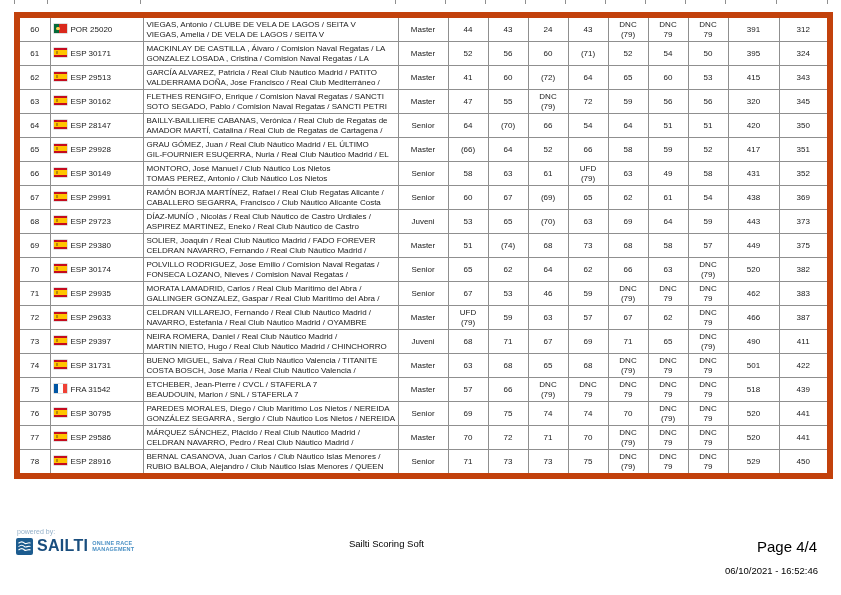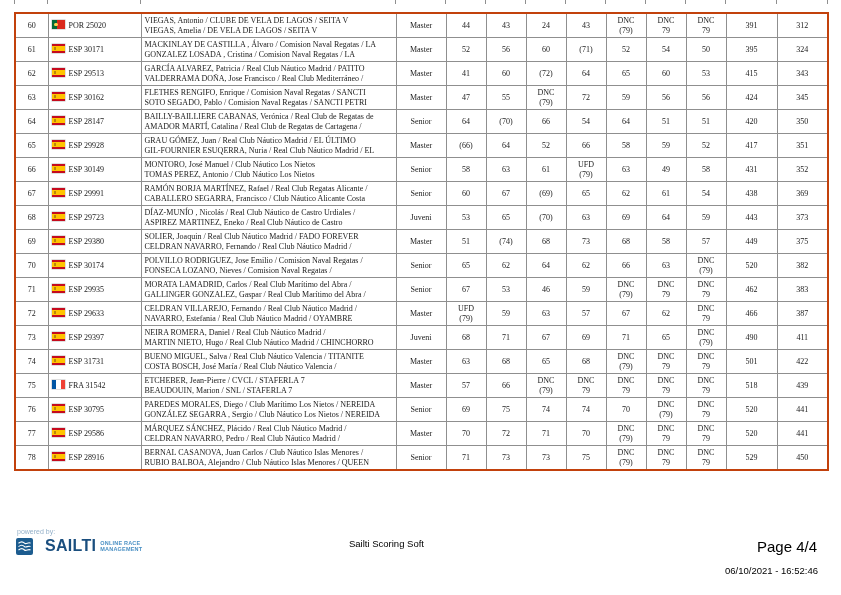--- a/index.html
+++ b/index.html
@@ -7,22 +7,21 @@
     width:841px;height:595px;background:#ffffff;position:relative;overflow:hidden;
     font-family:"Liberation Sans", sans-serif;color:#111;
   }
   
   .top-ticks{position:absolute;left:0;top:0;height:4px;width:841px}
   .top-ticks .tick{position:absolute;top:0;width:1px;height:4px;background:#8f8f8f}
 
   table.results{
     position:absolute;left:14px;top:12px;width:813px;
     border-collapse:collapse;table-layout:fixed;
-    border:2px solid #c2410c;
-    font-family:Liberation Serif, serif;
+    border:6px solid #c2410c;
   }
   table.results td{
     border:1px solid #8f8f8f;
     height:21px;padding:1px 3px;overflow:hidden;
     font-size:8px;line-height:9.5px;color:#1a1a1a;
     vertical-align:middle;
   }
   td.b-thick{border-left:2px solid #4a4a4a}
   td.c{text-align:center;padding:1px 1px}
   td.race{white-space:pre-line;line-height:8.5px}
@@ -35,21 +34,21 @@
   .flag-POR{background:linear-gradient(90deg,#046a38 0 38%,#da291c 38%)}
   .flag-POR::after{content:"";position:absolute;left:2.5px;top:2.5px;width:3.5px;height:3.5px;border-radius:50%;background:#ffd34d}
   .flag-ESP{background:linear-gradient(180deg,#c60b1e 0 27%,#ffc400 27% 73%,#c60b1e 73%)}
   .flag-ESP::after{content:"";position:absolute;left:2px;top:3px;width:2px;height:3px;background:#b8860b}
   .flag-FRA{background:linear-gradient(90deg,#0055a4 0 34%,#ffffff 34% 66%,#ef4135 66%)}
 
   
   .powered-by{position:absolute;left:17px;top:528px;font-size:7px;color:#95b1c9}
   .logo{position:absolute;left:16px;top:537px;display:flex;align-items:center}
   .logo-icon{width:17px;height:17px;display:block}
-  .logo-name{font-size:16px;font-weight:bold;color:#1a4e7e;letter-spacing:.3px;margin-left:12px}
+  .logo-name{font-size:16px;font-weight:bold;color:#1a4e7e;letter-spacing:.3px;margin-left:4px}
   .logo-tagline{margin-left:4px;font-size:5.5px;font-weight:bold;color:#4a90c4;line-height:6.5px;letter-spacing:.2px}
   .app-name{position:absolute;left:0;top:538px;width:773px;text-align:center;font-size:9.5px;color:#000}
   .page-label{position:absolute;right:24px;top:538px;font-size:15px;color:#000}
   .timestamp{position:absolute;right:23px;top:565px;font-size:9.5px;color:#000}
 </style>
 </head>
 <body>
 
 <div class="top-ticks">
     <div class="tick" style="left: 14px;"></div>
@@ -151,21 +150,21 @@
         </td>
         <td class="c">Master</td>
         <td class="c race b-thick">47</td>
         <td class="c race">55</td>
         <td class="c race">DNC
 (79)</td>
         <td class="c race">72</td>
         <td class="c race">59</td>
         <td class="c race">56</td>
         <td class="c race">56</td>
-        <td class="c">424</td>
+        <td class="c">320</td>
         <td class="c">345</td>
       </tr>
       <tr>
         <td class="c">64</td>
         <td class="sail b-thick"><span class="flag flag-ESP"></span><span>ESP 28147</span></td>
         <td class="names">
           <div>BAILLY-BAILLIERE CABANAS, Verónica / Real Club de Regatas de</div>
           <div>AMADOR MARTÍ, Catalina / Real Club de Regatas de Cartagena /</div>
         </td>
         <td class="c">Senior</td>

